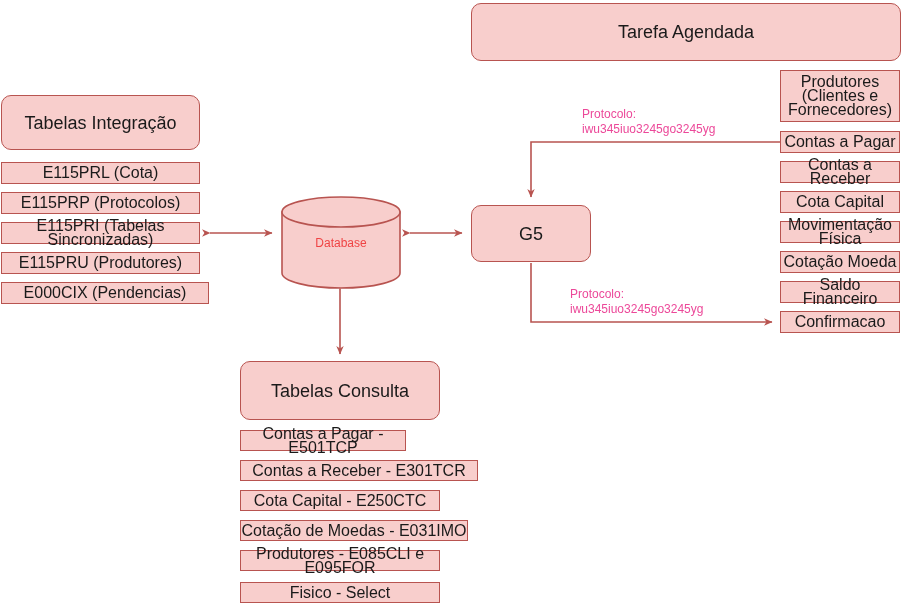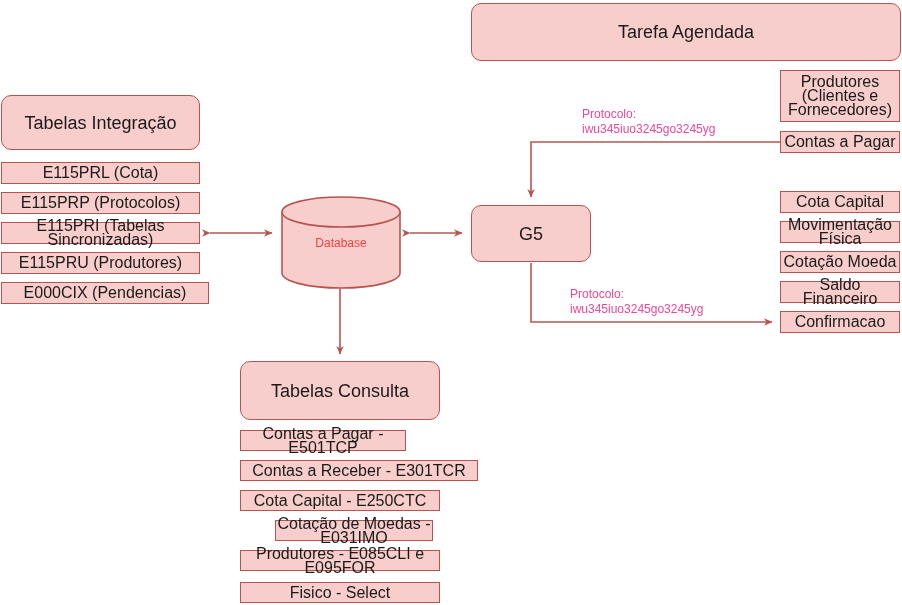--- a/index.html
+++ b/index.html
@@ -118,28 +118,29 @@
     <div class="cyl-label">Database</div>
   </div>
 
   <div class="node rounded big" style="left:471px; top:205px; width:120px; height:57px;">G5</div>
 
   <div class="node rounded big" style="left:240px; top:361px; width:200px; height:59px;">Tabelas Consulta</div>
 
   <div class="node" style="left:240px; top:430px; width:166px; height:21px;">Contas a Pagar - E501TCP</div>
   <div class="node" style="left:240px; top:460px; width:238px; height:21px;">Contas a Receber - E301TCR</div>
   <div class="node" style="left:240px; top:490px; width:200px; height:21px;">Cota Capital - E250CTC</div>
-  <div class="node" style="left:240px; top:520px; width:158px; height:21px;margin-left:35px;">Cotação de Moedas - E031IMO</div>
+  <div class="node" style="left:240px; top:520px; width:228px; height:21px;">Cotação de Moedas - E031IMO</div>
   <div class="node" style="left:240px; top:550px; width:200px; height:21px;">Produtores - E085CLI e E095FOR</div>
   <div class="node" style="left:240px; top:582px; width:200px; height:21px;">Fisico - Select</div>
 
   <div class="node" style="left:780px; top:70px; width:120px; height:52px;">Produtores
 (Clientes e
 Fornecedores)</div>
   <div class="node" style="left:780px; top:131px; width:120px; height:22px;">Contas a Pagar</div>
+  <div class="node" style="left:780px; top:161px; width:120px; height:22px;">Contas a Receber</div>
   <div class="node" style="left:780px; top:191px; width:120px; height:22px;">Cota Capital</div>
   <div class="node" style="left:780px; top:221px; width:120px; height:22px;">Movimentação Física</div>
   <div class="node" style="left:780px; top:251px; width:120px; height:22px;">Cotação Moeda</div>
   <div class="node" style="left:780px; top:281px; width:120px; height:22px;">Saldo Financeiro</div>
   <div class="node" style="left:780px; top:311px; width:120px; height:22px;">Confirmacao</div>
 
   <div class="edge-label" style="left:582px; top:107px;">Protocolo:
 iwu345iuo3245go3245yg</div>
   <div class="edge-label" style="left:570px; top:287px;">Protocolo:
 iwu345iuo3245go3245yg</div>

